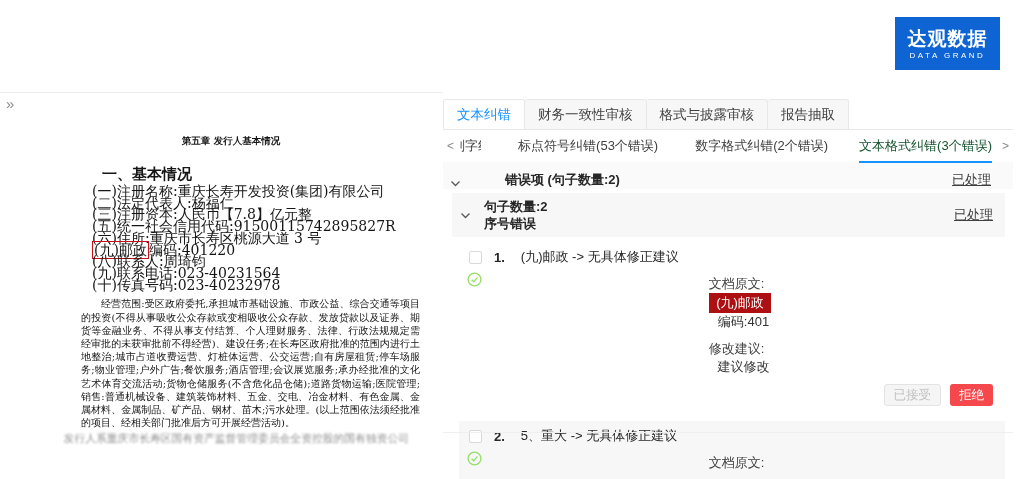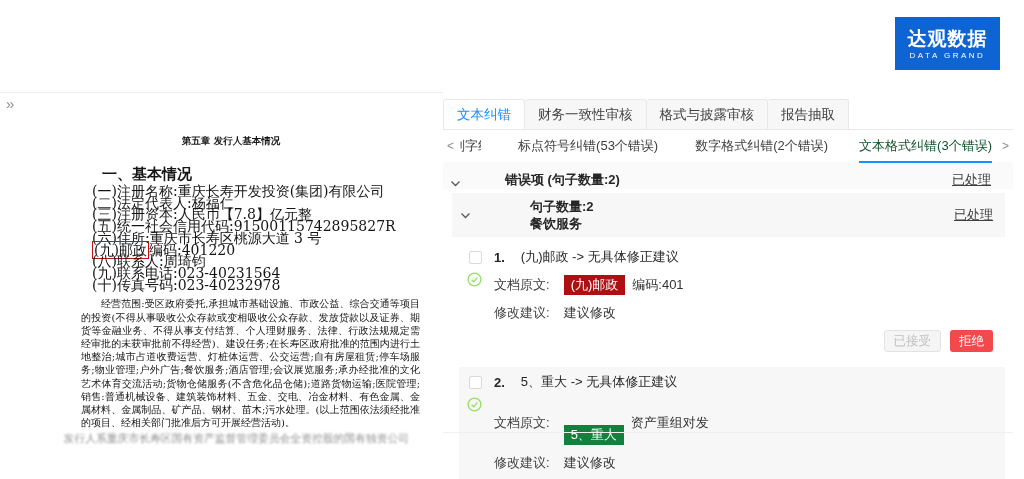--- a/index.html
+++ b/index.html
@@ -49,32 +49,32 @@
   .clip-outer { display:inline-block; overflow:hidden; white-space:nowrap; }
   .clip-inner { display:inline-block; margin-left:-8px; }
 
   .group-header { display:flex; align-items:flex-end; height:27px; 
                   background:#fafafa; padding:0 22px 0 5px;gap:39px; }
   .chev { display:inline-flex; width:14px; justify-content:center; margin-right:4px; }
   .group-label { font-size:13px; font-weight:bold; color:#262626; }
   .status { margin-left:auto; font-size:13px; color:#404040;text-decoration:underline; }
 
   .sentence-card { position:relative; display:flex; align-items:center; margin:4px 8px 0 9px;
-                   height:44px; background:#f7f7f7; padding:0 12px 0 6px;gap:46px; }
+                   height:44px; background:#f7f7f7; padding:0 12px 0 6px; }
   .sc-lines { margin-left:8px; font-size:13px; font-weight:600; color:#262626; line-height:17px; }
 
   .items { margin:5px 8px 0 16px; }
   .item { position:relative; padding:6px 12px 8px 35px; background:#fff; }
   .item.alt { background:#f7f7f7; margin-top:7px; padding-bottom:12px; }
   .checkbox { position:absolute; left:10px; top:9px; width:13px; height:13px;
               border:1px solid #d9d9d9; border-radius:2px; background:#fff; cursor:pointer; }
   .check-icon { position:absolute; left:8px; top:30px; }
   .item-head { display:flex; align-items:center; font-size:13px; color:#262626; }
   .item-num { font-weight:bold; margin-right:16px; }
-  .item-row { display:flex; align-items:center; margin-top:9px; font-size:13px; color:#333; }
+  .item-row { display:flex; align-items:center; margin-top:9px; font-size:13px; color:#333;flex-direction:column; }
   .row-label { color:#404040; margin-right:14px; }
   .chip { color:#fff; padding:1px 7px; font-size:13px; margin-right:7px; white-space:nowrap; }
   .chip-red { background:#ad1013; }
   .chip-orange { background:#15803d;margin-top:25px; }
   .item-actions { display:flex; justify-content:flex-end; gap:9px; margin-top:8px; }
   .btn { height:22px; padding:2px 9px; font-size:12.5px; border-radius:3px; cursor:pointer;
          display:inline-flex; align-items:center; font-family:inherit; }
   .btn-accepted { background:#f5f5f5; border:1px solid #e3e3e3; color:#c1c1c1; }
   .btn-reject { background:#f5484d; border:none; color:#fff; }
 
@@ -138,21 +138,21 @@
     </div>
 
     <div class="sentence-card">
       <span class="chev">
         <svg width="11" height="11" viewBox="0 0 11 11">
             <polyline points="1.5,3.5 5.5,7.5 9.5,3.5" fill="none" stroke="#595959" stroke-width="1.3"></polyline>
           </svg>
       </span>
       <div class="sc-lines">
         <div>句子数量:2</div>
-        <div>餐饮服务</div>
+        <div>序号错误</div>
       </div>
       <span class="status">已处理</span>
     </div>
 
     <div class="items">
 
       <div class="item">
         <span class="checkbox"></span>
         <span class="check-icon">
           <svg width="15" height="15" viewBox="0 0 15 15">

